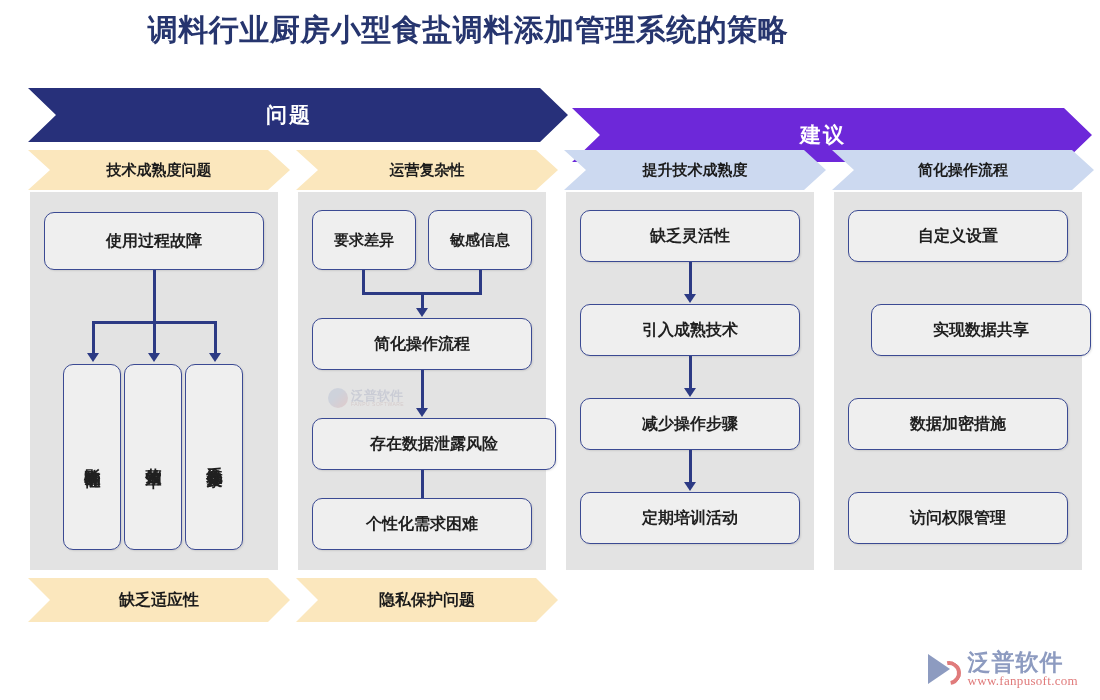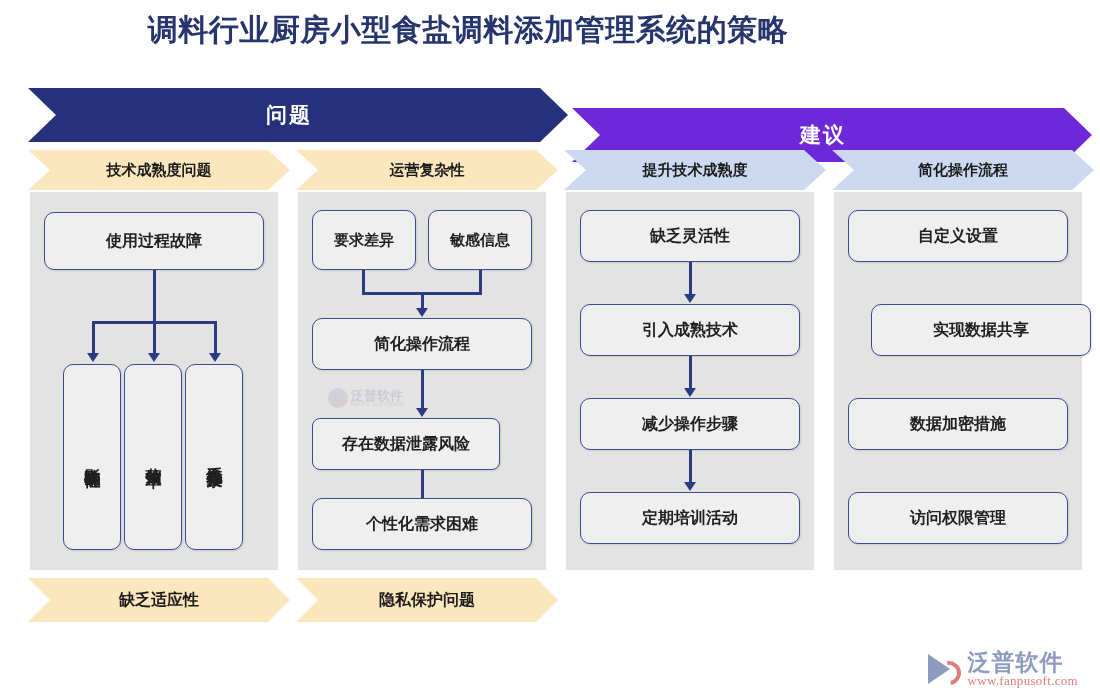--- a/index.html
+++ b/index.html
@@ -281,21 +281,21 @@
     <div class="conn v" style="left:64px;  top:78px; height:24px;"></div>
     <div class="conn v" style="left:181px; top:78px; height:24px;"></div>
     <div class="conn h" style="left:64px; top:100px; width:120px;"></div>
     <div class="conn v" style="left:123px; top:100px; height:18px;"></div>
     <div class="arrowhead" style="left:118px; top:116px;"></div>
 
     <div class="node" style="left:14px; top:126px; width:220px; height:52px;">简化操作流程</div>
     <div class="conn v" style="left:123px; top:178px; height:40px;"></div>
     <div class="arrowhead" style="left:118px; top:216px;"></div>
 
-    <div class="node" style="left:14px; top:226px; width:188px; height:52px;border-radius:8px;">存在数据泄露风险</div>
+    <div class="node" style="left:14px; top:226px; width:244px; height:52px;">存在数据泄露风险</div>
     <div class="conn v" style="left:123px; top:278px; height:40px;"></div>
     <div class="arrowhead" style="left:118px; top:316px;"></div>
 
     <div class="node" style="left:14px; top:306px; width:220px; height:52px;">个性化需求困难</div>
   </div>
 
   <div class="panel p-2">
     <div class="node" style="left:14px; top:18px; width:220px; height:52px;">缺乏灵活性</div>
     <div class="conn v" style="left:123px; top:70px; height:34px;"></div>
     <div class="arrowhead" style="left:118px; top:102px;"></div>

